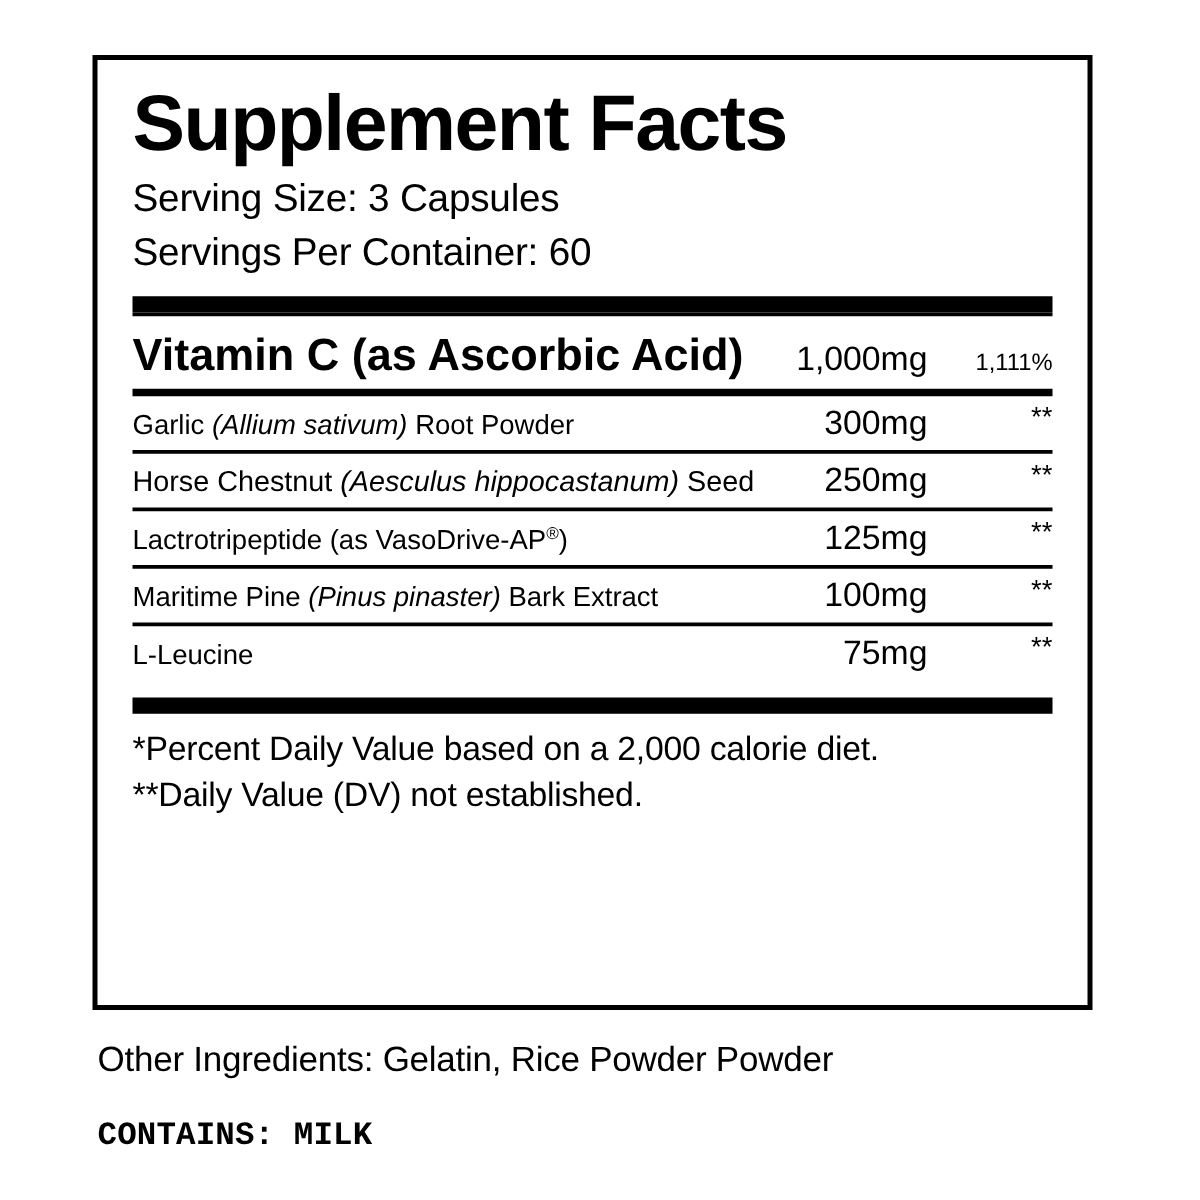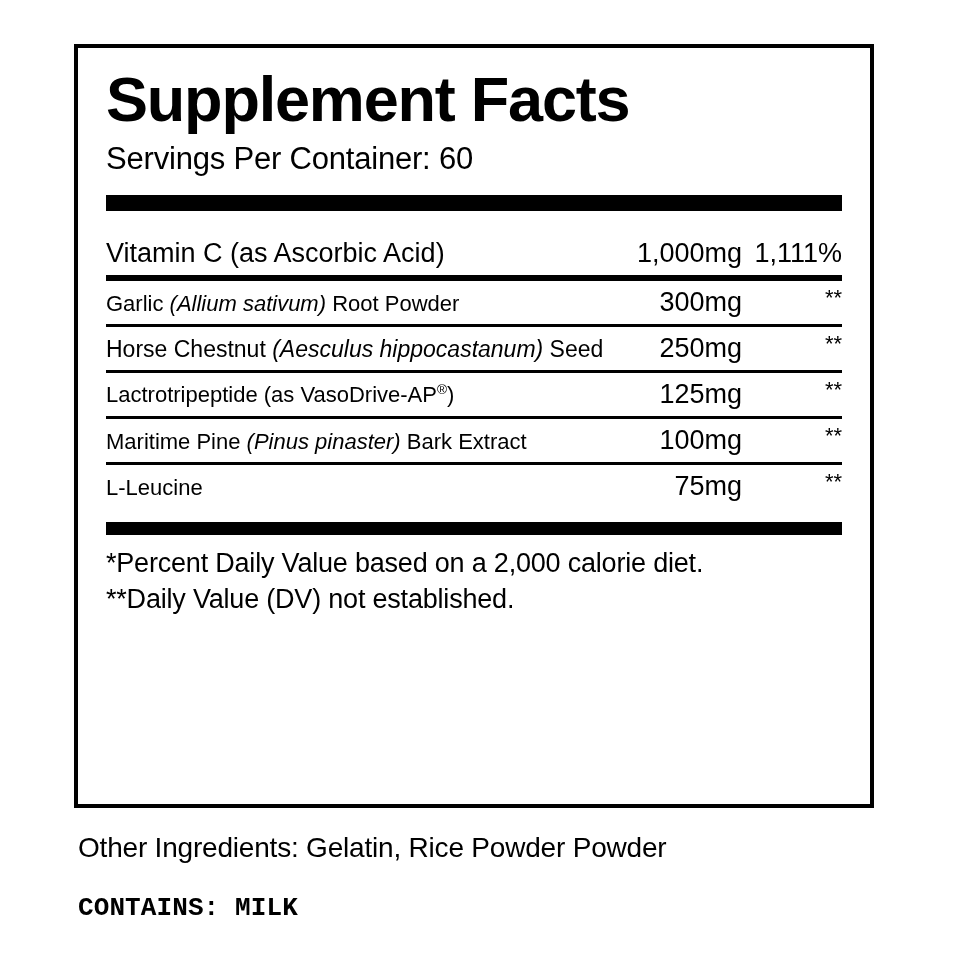--- a/index.html
+++ b/index.html
@@ -97,23 +97,23 @@
   .header-row {
     padding: 5px 0 7px 0;
   }
   .header-row .name,
   .header-row .dv {
     font-size: 33px;
     font-weight: bold;
     letter-spacing: -0.3px;
   }
 
-  .vitamin-row .name { font-size: 27px; }
+  .vitamin-row .name { font-size: 36px; font-weight: bold; }
   .vitamin-row .amount { font-size: 27px; }
-  .vitamin-row .dv { font-size: 27px; margin-top: 21px; }
+  .vitamin-row .dv { font-size: 19px; margin-top: 21px; }
 
   .ing-row .name { font-size: 22px; }
   .ing-row .amount { font-size: 27px; }
   .ing-row .dv {
     font-size: 22px;
     position: relative;
     top: -6px;
   }
   .ing-row.small .name { font-size: 23px; }
 
@@ -154,20 +154,21 @@
 </head>
 <body>
 
 <div class="page">
 
   <div class="facts-panel">
     <div class="inner">
 
       <div class="title">Supplement Facts</div>
 
+      <div class="serving-line">Serving Size: 3 Capsules</div>
       <div class="serving-line">Servings Per Container: 60</div>
 
       <div class="rule-thick"></div>
 
 
       <div class="rule-thin"></div>
 
       <div class="row vitamin-row">
         <div class="name">Vitamin C (as Ascorbic Acid)</div>
         <div class="amount">1,000mg</div>

